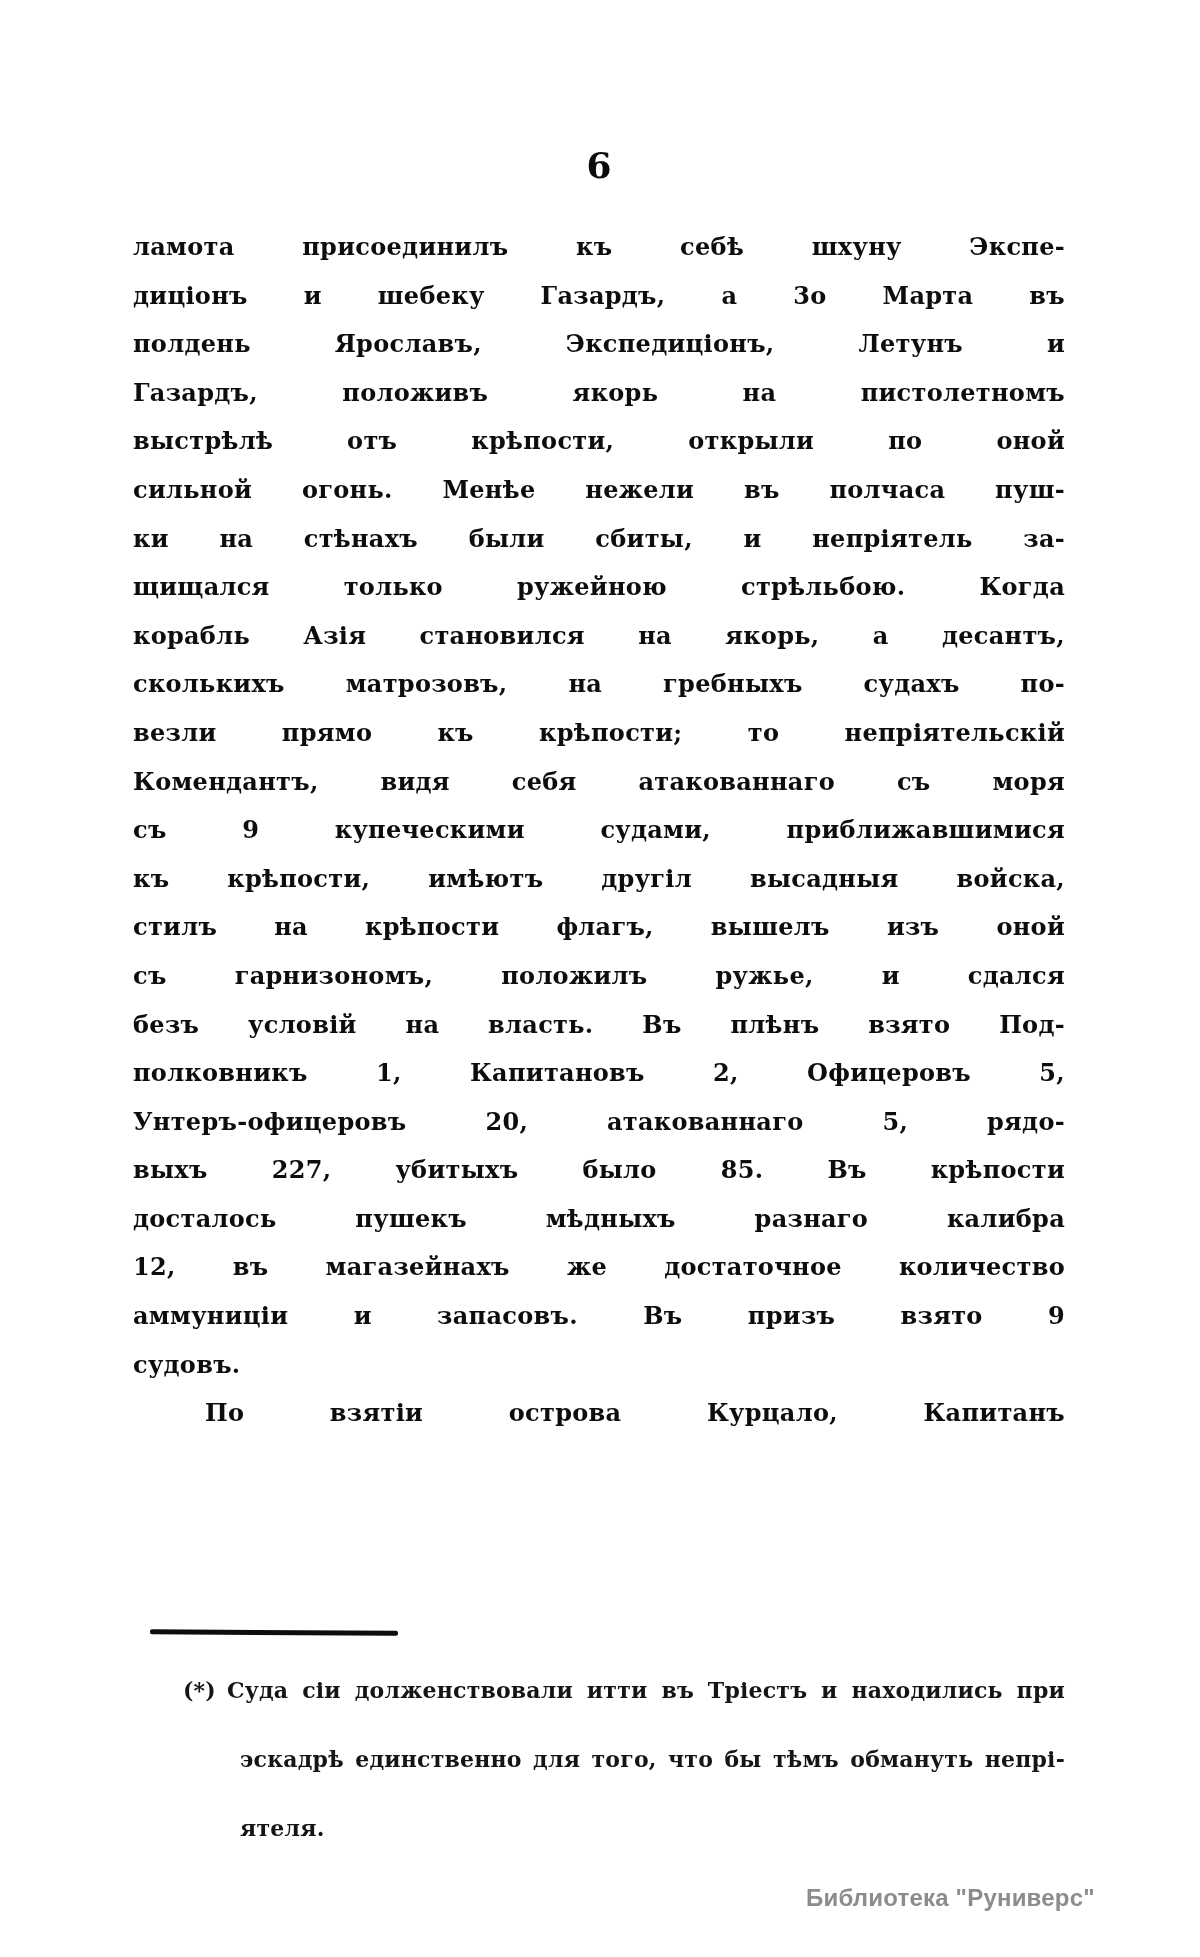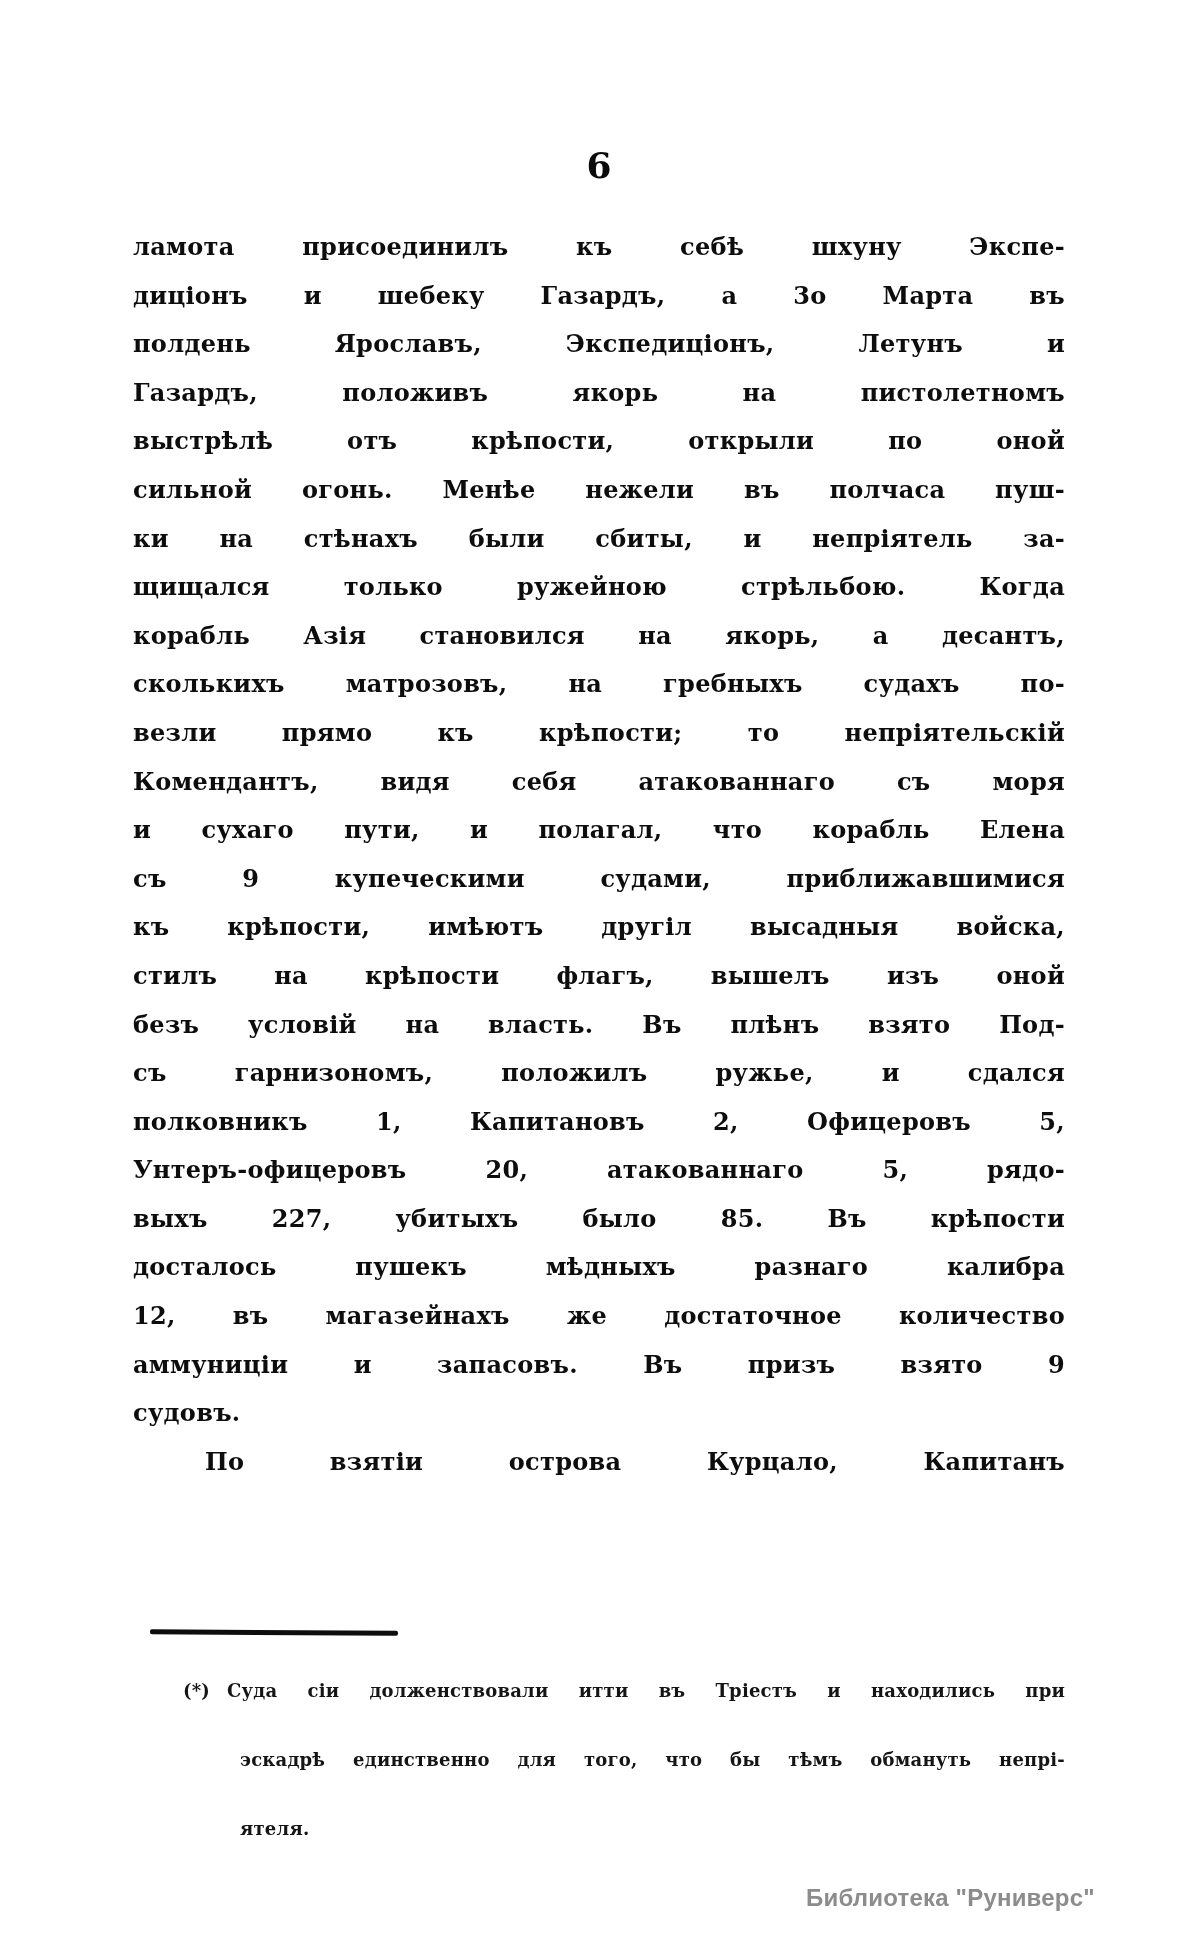--- a/index.html
+++ b/index.html
@@ -57,21 +57,21 @@
     height: 5px;
     background: #0d0d0d;
     border-radius: 2px;
     transform: rotate(0.3deg);
   }
   .footnote {
     position: absolute;
     left: 183px;
     top: 1672px;
     width: 882px;
-    font-size: 18px;
+    font-size: 22px;
     font-weight: bold;
     letter-spacing: 0.2px;
     color: #151515;
   }
   .fn-line {
     height: 37px;
     line-height: 37px;
     text-align: justify;
     text-align-last: justify;
   }
@@ -110,26 +110,25 @@
     <div class="line">полдень Ярославъ, Экспедиціонъ, Летунъ и</div>
     <div class="line">Газардъ, положивъ якорь на пистолетномъ</div>
     <div class="line">выстрѣлѣ отъ крѣпости, открыли по оной</div>
     <div class="line">сильной огонь. Менѣе нежели въ полчаса пуш-</div>
     <div class="line">ки на стѣнахъ были сбиты, и непріятель за-</div>
     <div class="line">щищался только ружейною стрѣльбою. Когда</div>
     <div class="line">корабль Азія становился на якорь, а десантъ,</div>
     <div class="line">сколькихъ матрозовъ, на гребныхъ судахъ по-</div>
     <div class="line">везли прямо къ крѣпости; то непріятельскій</div>
     <div class="line">Комендантъ, видя себя атакованнаго съ моря</div>
-    <div class="line">и сухаго пути, и полагал, что корабль Елена</div>
     <div class="line">съ 9 купеческими судами, приближавшимися</div>
     <div class="line">къ крѣпости, имѣютъ другіл высадныя войска,</div>
     <div class="line">стилъ на крѣпости флагъ, вышелъ изъ оной</div>
+    <div class="line">съ гарнизономъ, положилъ ружье, и сдался</div>
     <div class="line">безъ условій на власть. Въ плѣнъ взято Под-</div>
-    <div class="line">съ гарнизономъ, положилъ ружье, и сдался</div>
     <div class="line">полковникъ 1, Капитановъ 2, Офицеровъ 5,</div>
     <div class="line">Унтеръ-офицеровъ 20, атакованнаго 5, рядо-</div>
     <div class="line">выхъ 227, убитыхъ было 85. Въ крѣпости</div>
     <div class="line">досталось пушекъ мѣдныхъ разнаго калибра</div>
     <div class="line">12, въ магазейнахъ же достаточное количество</div>
     <div class="line">аммуниціи и запасовъ. Въ призъ взято 9</div>
     <div class="line para-end">судовъ.</div>
     <div class="line para-start">По взятіи острова Курцало, Капитанъ</div>
   </div>
 

